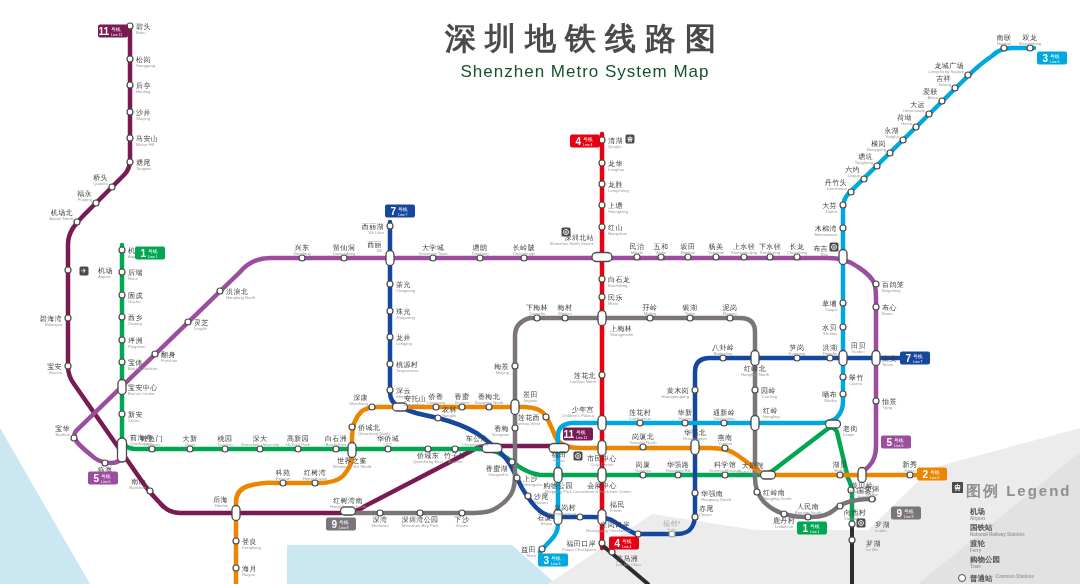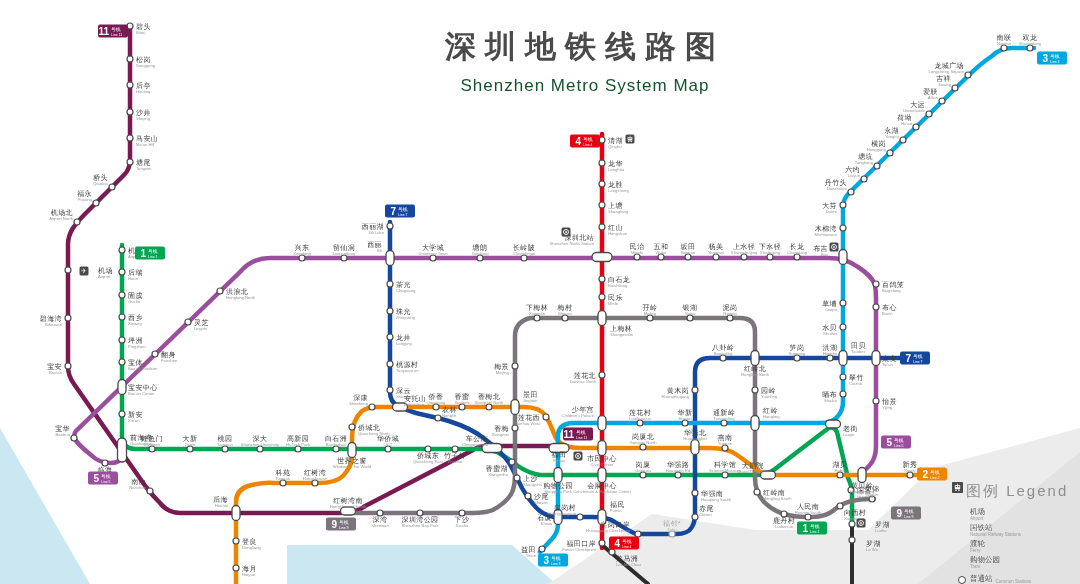--- a/index.html
+++ b/index.html
@@ -1,28 +1,28 @@
 <!DOCTYPE html>
 <html><head>
 <meta charset="utf-8">
 <style>
   html,body{margin:0;padding:0;background:#888;}
   .stage{position:relative;width:1080px;height:584px;background:#fff;overflow:hidden;
          font-family:"Liberation Sans",sans-serif;}
   .stage svg{position:absolute;left:0;top:0;}
   .title-block{position:absolute;left:330px;top:18px;width:510px;text-align:center;color:#4a4a4a;pointer-events:none;}
-  .title-block h1{margin:8px;font-size:31px;font-weight:600;letter-spacing:9px;}
+  .title-block h1{margin:0;font-size:31px;font-weight:600;letter-spacing:9px;}
   .title-block .sub{margin-top:2px;font-size:17px;font-weight:400;letter-spacing:1px;color:#14532d;}
-  .legend-panel{position:absolute;left:952px;top:482px;width:124px;color:#6e6e6e;}
+  .legend-panel{position:absolute;left:952px;top:482px;width:124px;color:#6e6e6e;font-weight:bold;}
   .legend-title{font-size:15px;letter-spacing:2px;color:#8f8f8f;margin:0 0 7px 14px;}
   .legend-item{display:flex;align-items:center;margin:0 0 3px 18px;}
   .legend-item .ic{width:11px;height:11px;margin-right:4px;flex:none;}
   .legend-item .tx .zh{font-size:7.5px;color:#555;line-height:8px;}
   .legend-item .tx .en{font-size:4.5px;color:#9a9a9a;line-height:5px;}
-  .legend-common{display:flex;align-items:flex-end;margin:5px 0 0 6px;}
+  .legend-common{display:flex;align-items:flex-start;margin:5px 0 0 6px;}
   .legend-common .ring{width:6px;height:6px;border:1.4px solid #4a4a4a;border-radius:50%;background:#fff;margin-right:4px;flex:none;}
   .legend-common .zh{font-size:7.5px;color:#555;margin-right:3px;}
   .legend-common .en{font-size:4.5px;color:#9a9a9a;}
 </style>
 </head>
 <body>
 
 <div class="stage">
   <svg id="map-svg" width="1080" height="584" viewBox="0 0 1080 584">
       <g>

